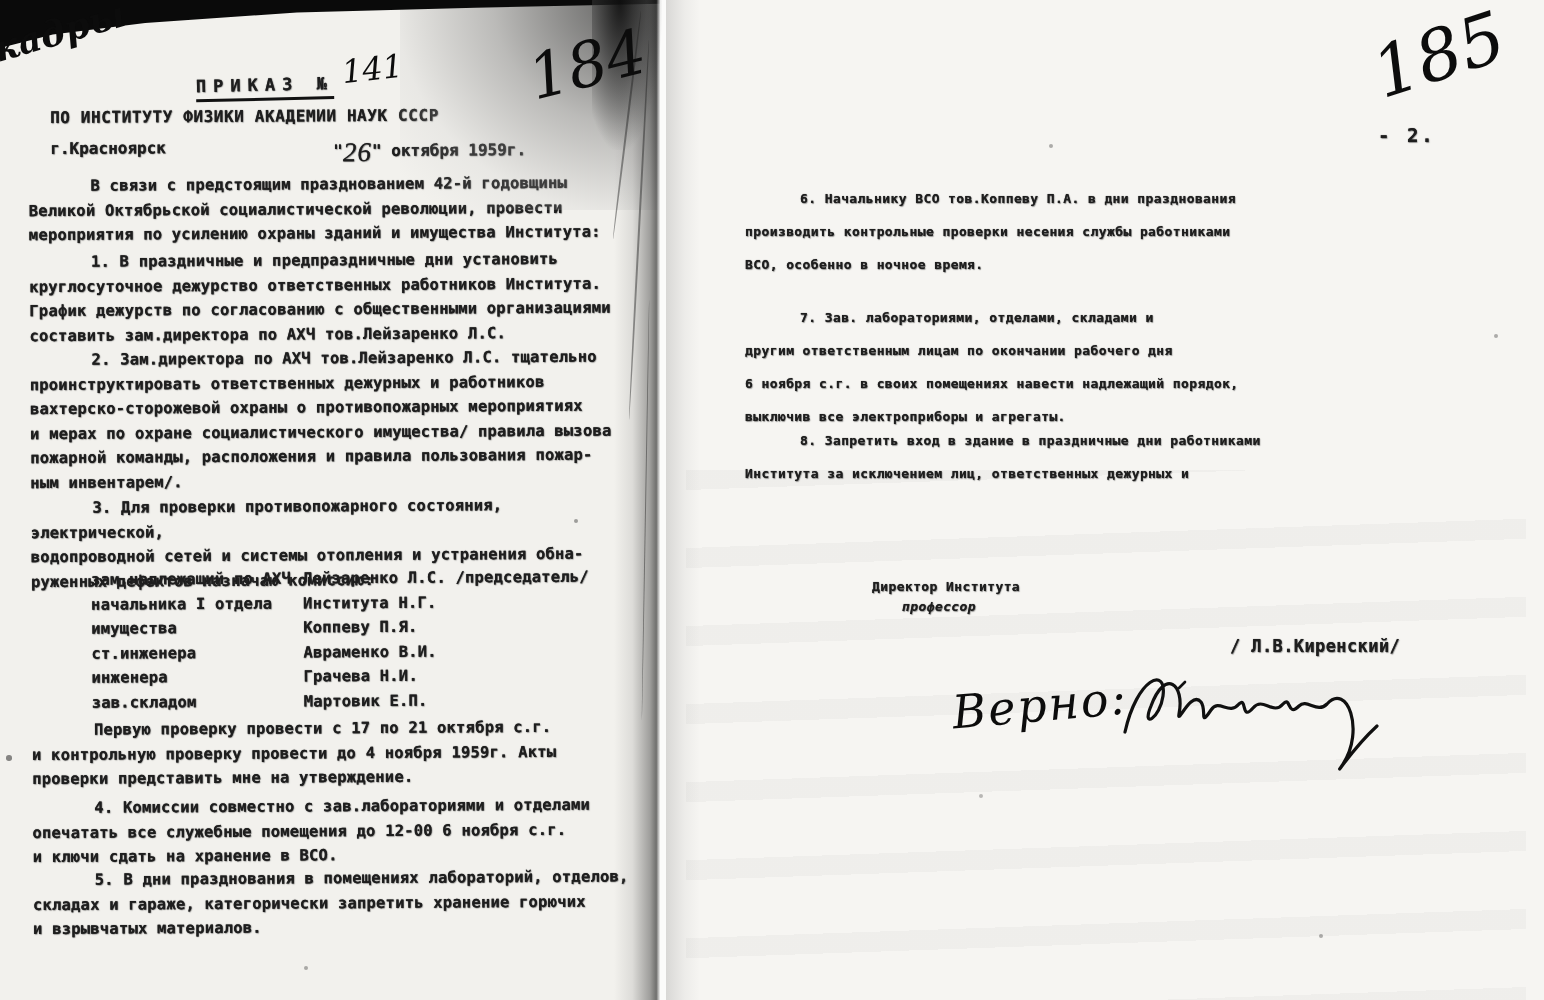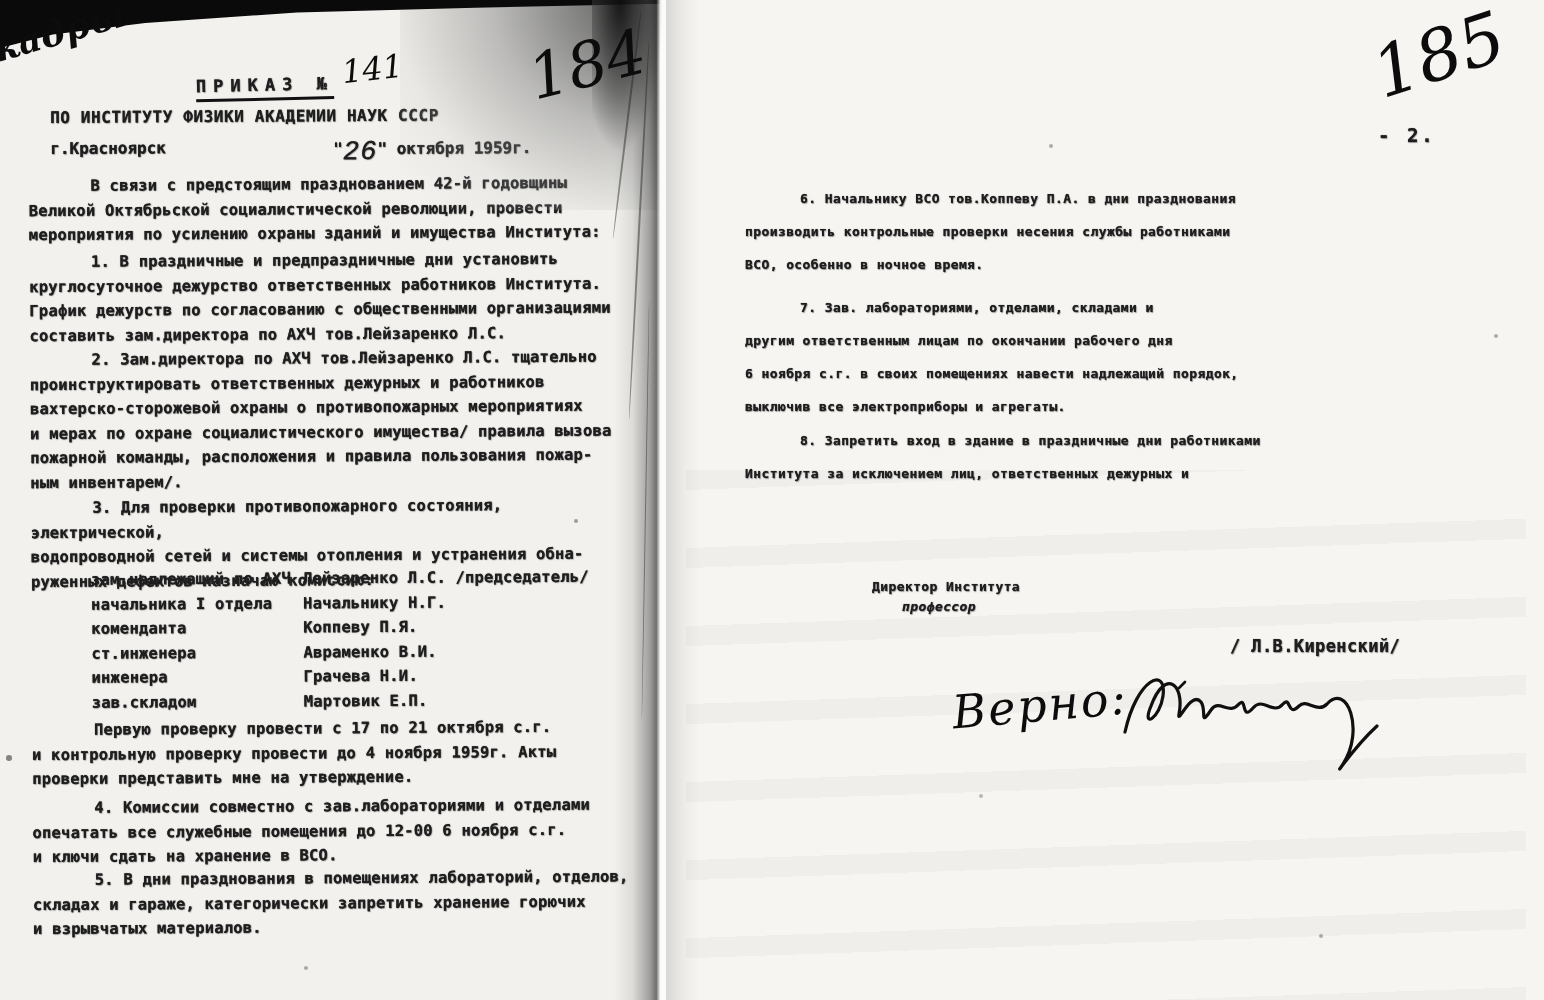--- a/index.html
+++ b/index.html
@@ -66,21 +66,21 @@
 
   .comm-row{display:flex;}
   .comm-role{margin-left:60px;width:212px;flex:none;}
 
   
   .hand{font-family:"DejaVu Serif", serif;font-style:italic;font-weight:normal;color:#0c0c0c;position:absolute;}
   .corner-note{left:-8px;top:10px;font-size:36px;font-weight:bold;transform:rotate(-16deg);z-index:6;}
   .num141{left:342px;top:52px;font-size:32px;transform:rotate(-6deg);z-index:2;}
   .num184{left:528px;top:28px;font-size:62px;transform:rotate(-14deg);z-index:6;}
   .num185{left:1372px;top:14px;font-size:70px;transform:rotate(-18deg);}
-  .hand-day{font-family:Liberation Mono, monospace;font-style:italic;font-weight:normal;font-size:27px;vertical-align:-5px;letter-spacing:1px;}
+  .hand-day{font-family:Liberation Serif, serif;font-style:italic;font-weight:normal;font-size:27px;vertical-align:-5px;letter-spacing:1px;}
   .p2-marker{left:1378px;top:124px;font-size:19px;letter-spacing:3px;}
   .verno{left:952px;top:678px;font-size:46px;transform:rotate(-5deg);letter-spacing:2px;}
   .sig-svg{position:absolute;left:1115px;top:660px;}
 </style>
 </head>
 <body>
 
 <div class="page" id="page1">
   <div class="p1-tr-shadow"></div>
   <div class="p1-top-black"></div>
@@ -128,24 +128,24 @@
       <div>руженных дефектов назначаю комиссию:</div>
     </div>
 
   <div class="typed p1t" style="left:28px;top:568px;">
     <div class="comm-row">
       <span class="comm-role">зам.надлежащий по АХЧ</span>
       <span>Лейзаренко Л.С. /председатель/</span>
     </div>
     <div class="comm-row">
       <span class="comm-role">начальника I отдела</span>
-      <span>Начальнику Н.Г.</span>
-    </div>
-    <div class="comm-row">
-      <span class="comm-role">коменданта</span>
+      <span>Института Н.Г.</span>
+    </div>
+    <div class="comm-row">
+      <span class="comm-role">имущества</span>
       <span>Коппеву П.Я.</span>
     </div>
     <div class="comm-row">
       <span class="comm-role">ст.инженера</span>
       <span>Авраменко В.И.</span>
     </div>
     <div class="comm-row">
       <span class="comm-role">инженера</span>
       <span>Грачева Н.И.</span>
     </div>
@@ -178,21 +178,21 @@
 </div>
 
 <div class="hand num185">185</div>
 <div class="typed p2-marker" style="position: absolute; left: 1378px; top: 124px;">- 2.</div>
 
 <div class="typed p2t indent2" style="left:745px;top:182px;">
     <div>6. Начальнику ВСО тов.Коппеву П.А. в дни празднования</div>
     <div>производить контрольные проверки несения службы работниками</div>
     <div>ВСО, особенно в ночное время.</div>
   </div>
-<div class="typed p2t indent2" style="left:745px;top:291px;">
+<div class="typed p2t indent2" style="left:745px;top:301px;">
     <div>7. Зав. лабораториями, отделами, складами и</div>
     <div>другим ответственным лицам по окончании рабочего дня</div>
     <div>6 ноября с.г. в своих помещениях навести надлежащий порядок,</div>
     <div>выключив все электроприборы и агрегаты.</div>
   </div>
 <div class="typed p2t indent2" style="left:745px;top:424px;">
     <div>8. Запретить вход в здание в праздничные дни работниками</div>
     <div>Института за исключением лиц, ответственных дежурных и</div>
   </div>
 

